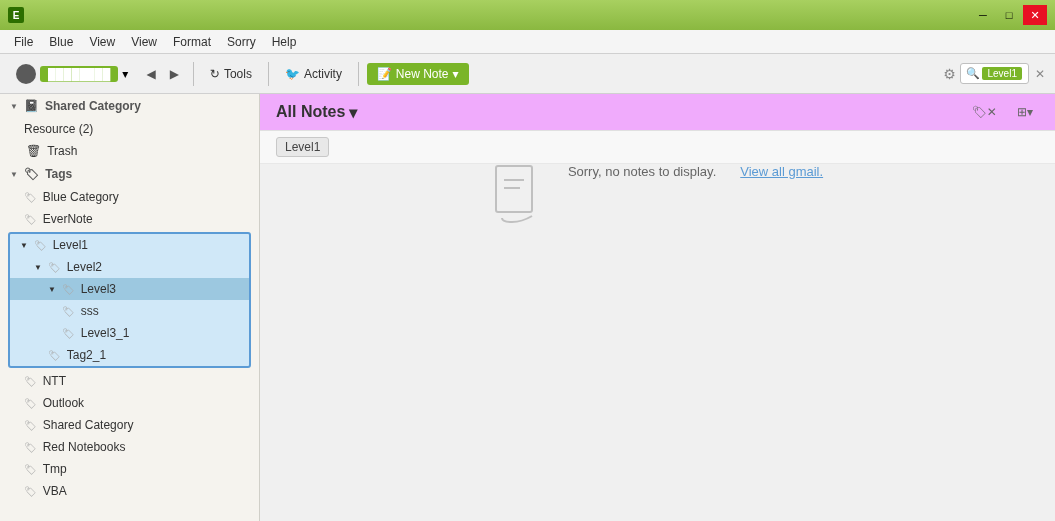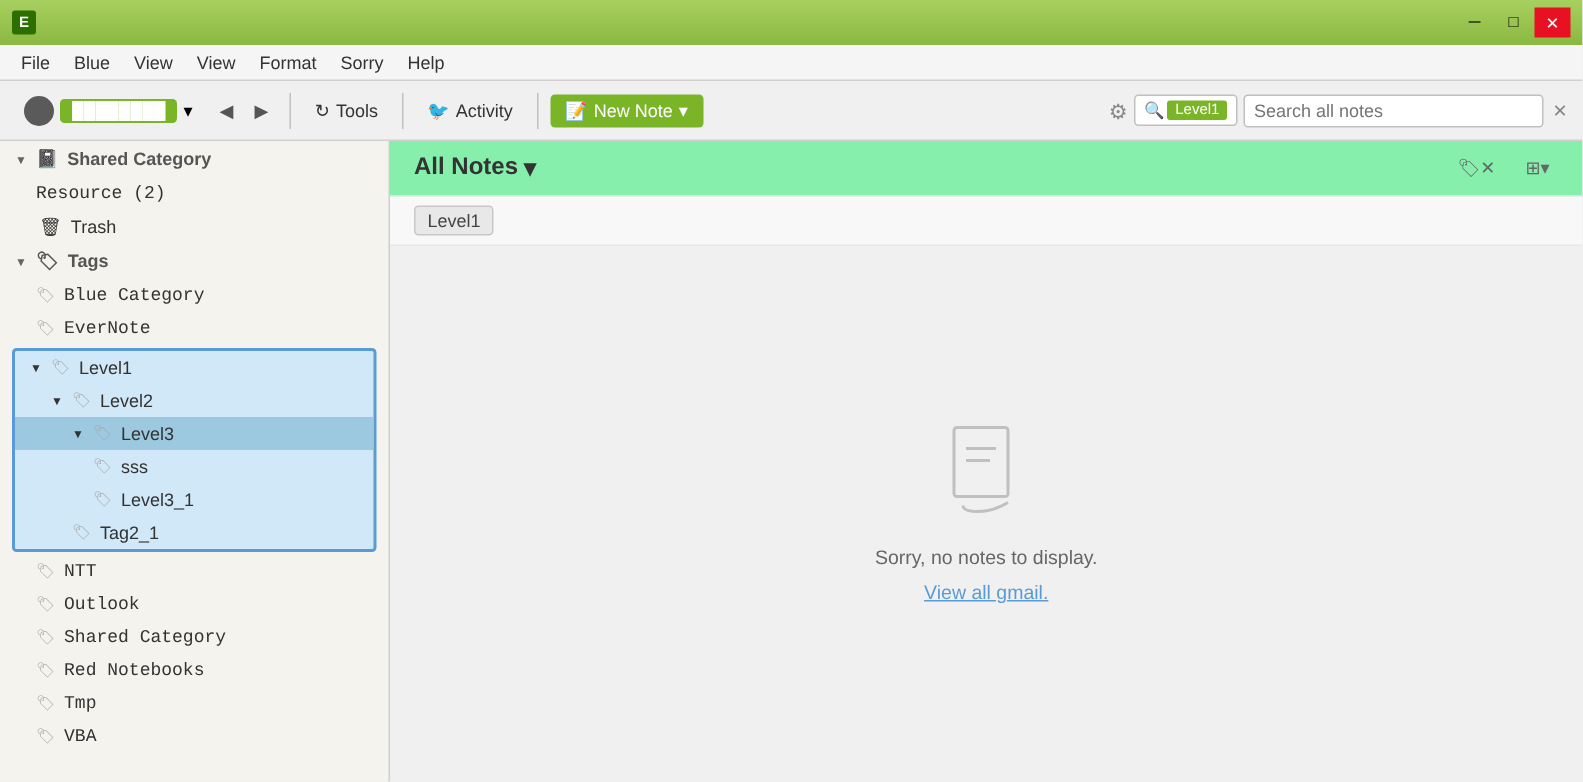--- a/index.html
+++ b/index.html
@@ -86,38 +86,38 @@
       font-size: 12px;
     }
 
     .sidebar-section-header {
       display: flex; align-items: center; gap: 6px;
       padding: 5px 10px; cursor: pointer; color: #555;
       font-size: 12px; font-weight: 600;
     }
     .triangle { font-size: 8px; color: #666; }
 
-    .sidebar-child { padding-left: 24px; font-family: Liberation Mono, monospace; }
+    .sidebar-child { padding-left: 24px; }
 
     
     .tag-selected-group {
       border: 2px solid #5b9bd5;
       border-radius: 3px;
       margin: 2px 8px;
       background: #d0e8f8;
     }
     .tag-selected-group .sidebar-item { background: transparent; }
     .tag-selected-group .sidebar-item.active { background: #b0ccdf; }
 
     
     .content-area { flex: 1; display: flex; flex-direction: column; }
 
     
     .notes-header {
-      background: #86efac;
+      background: #f0abfc;
       padding: 8px 16px;
       border-bottom: 1px solid #e0e0e0;
       display: flex;
       align-items: center;
       justify-content: space-between;
     }
     .all-notes-title {
       font-size: 16px; font-weight: 600; color: #333;
       display: flex; align-items: center; gap: 4px; cursor: pointer;
     }
@@ -135,25 +135,25 @@
     .filter-tag {
       background: #e8e8e8; border: 1px solid #c8c8c8;
       border-radius: 3px; padding: 2px 8px; font-size: 12px;
       cursor: pointer; color: #444;
     }
 
     
     .empty-state {
       flex: 1;
       display: flex;
-      flex-direction: column;
-      align-items: center;
+      flex-direction: row;
+      align-items: flex-start;
       justify-content: center;
       background: #f0f0f0;
-      gap: 8px;
+      gap: 24px;
     }
     .empty-text { color: #666; font-size: 13px; }
     .empty-link { color: #5b9bd5; text-decoration: underline; cursor: pointer; font-size: 13px; }
 
     
     .sidebar::-webkit-scrollbar { width: 6px; }
     .sidebar::-webkit-scrollbar-track { background: #f0ede8; }
     .sidebar::-webkit-scrollbar-thumb { background: #c0b8b0; border-radius: 3px; }
 
     
@@ -211,21 +211,20 @@
     <span>📝</span>
     <span>New Note</span>
     <span>▾</span>
   </button>
   <div class="search-area">
     <span style="color:#888; font-size:14px;">⚙</span>
     <div class="search-filter">
       <span style="font-size:11px;">🔍</span>
       <span class="search-tag-badge">Level1</span>
     </div>
-    <input type="text" class="search-input" placeholder="Search all notes" style="">
     <span class="search-clear">✕</span>
   </div>
 </div>
 
 <div class="main-layout">
 
   <div class="sidebar">
 
     <div class="sidebar-section-header">
       <span class="triangle">▼</span>

